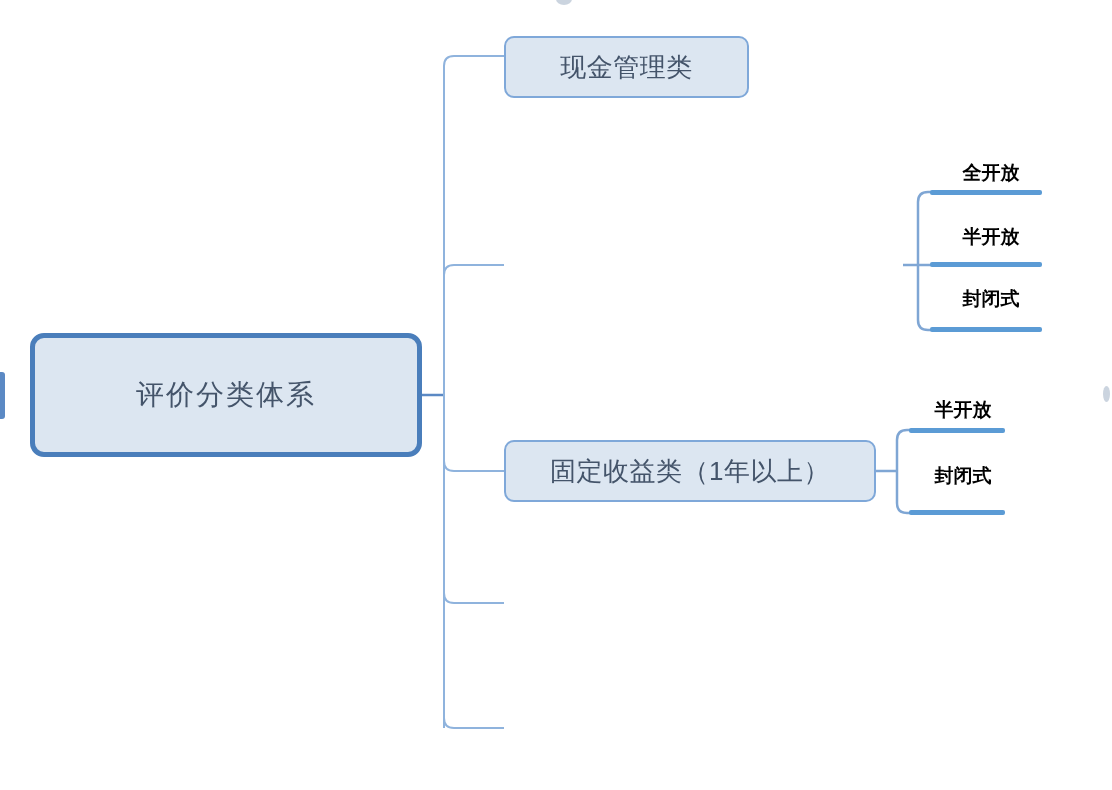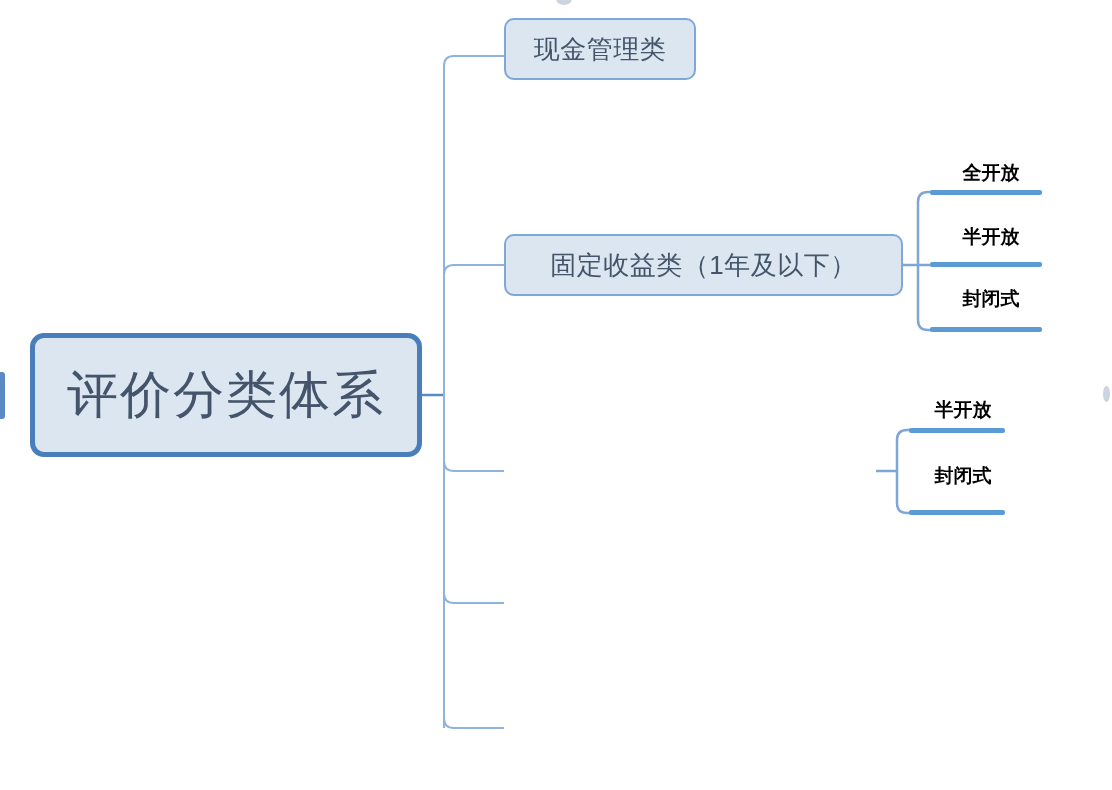--- a/index.html
+++ b/index.html
@@ -47,21 +47,21 @@
     border-radius: 10px;
     display: flex;
     align-items: center;
     justify-content: center;
     color: #44546a;
     white-space: nowrap;
   }
   .node-root {
     border: 5px solid #4a7ebb;
     border-radius: 14px;
-    font-size: 51px;
+    font-size: 28px;
     letter-spacing: 2px;
     color: #44546a;
   }
   .node-l1 {
     font-size: 26px;
     letter-spacing: 0.5px;
   }
   
   .leaf {
     position: absolute;
@@ -126,28 +126,28 @@
   </svg>
 
   <div class="edge-frag" style="left:0px; top:372px; width:5px; height:47px; border-radius:0 3px 3px 0;"></div>
   <div class="edge-frag-soft" style="left:1103px; top:386px; width:7px; height:16px;"></div>
   <div class="edge-frag-soft" style="left:556px; top:-7px; width:16px; height:12px;"></div>
 
   <div class="node node-root" style="left:30px; top:333px; width:392px; height:124px;">
     <span>评价分类体系</span>
   </div>
 
-  <div class="node node-l1" style="left:504px; top:18px; width:192px; height:62px;">
+  <div class="node node-l1" style="left:504px; top:36px; width:245px; height:62px;">
     <span>现金管理类</span>
   </div>
 
-  <div class="node node-l1" style="left:504px; top:234px; width:399px; height:62px;">
-    <span>固定收益类（1年及以下）</span>
+
+  <div class="node node-l1" style="left:504px; top:440px; width:372px; height:62px;">
+    <span>固定收益类（1年以上）</span>
   </div>
-
 
 
 
   <div class="leaf" style="left:942px; top:160px; width:98px; height:30px;">
     <span>全开放</span>
   </div>
   <div class="leaf-bar" style="left:930px; top:190px; width:112px;"></div>
 
   <div class="leaf" style="left:942px; top:224px; width:98px; height:30px;">
     <span>半开放</span>

